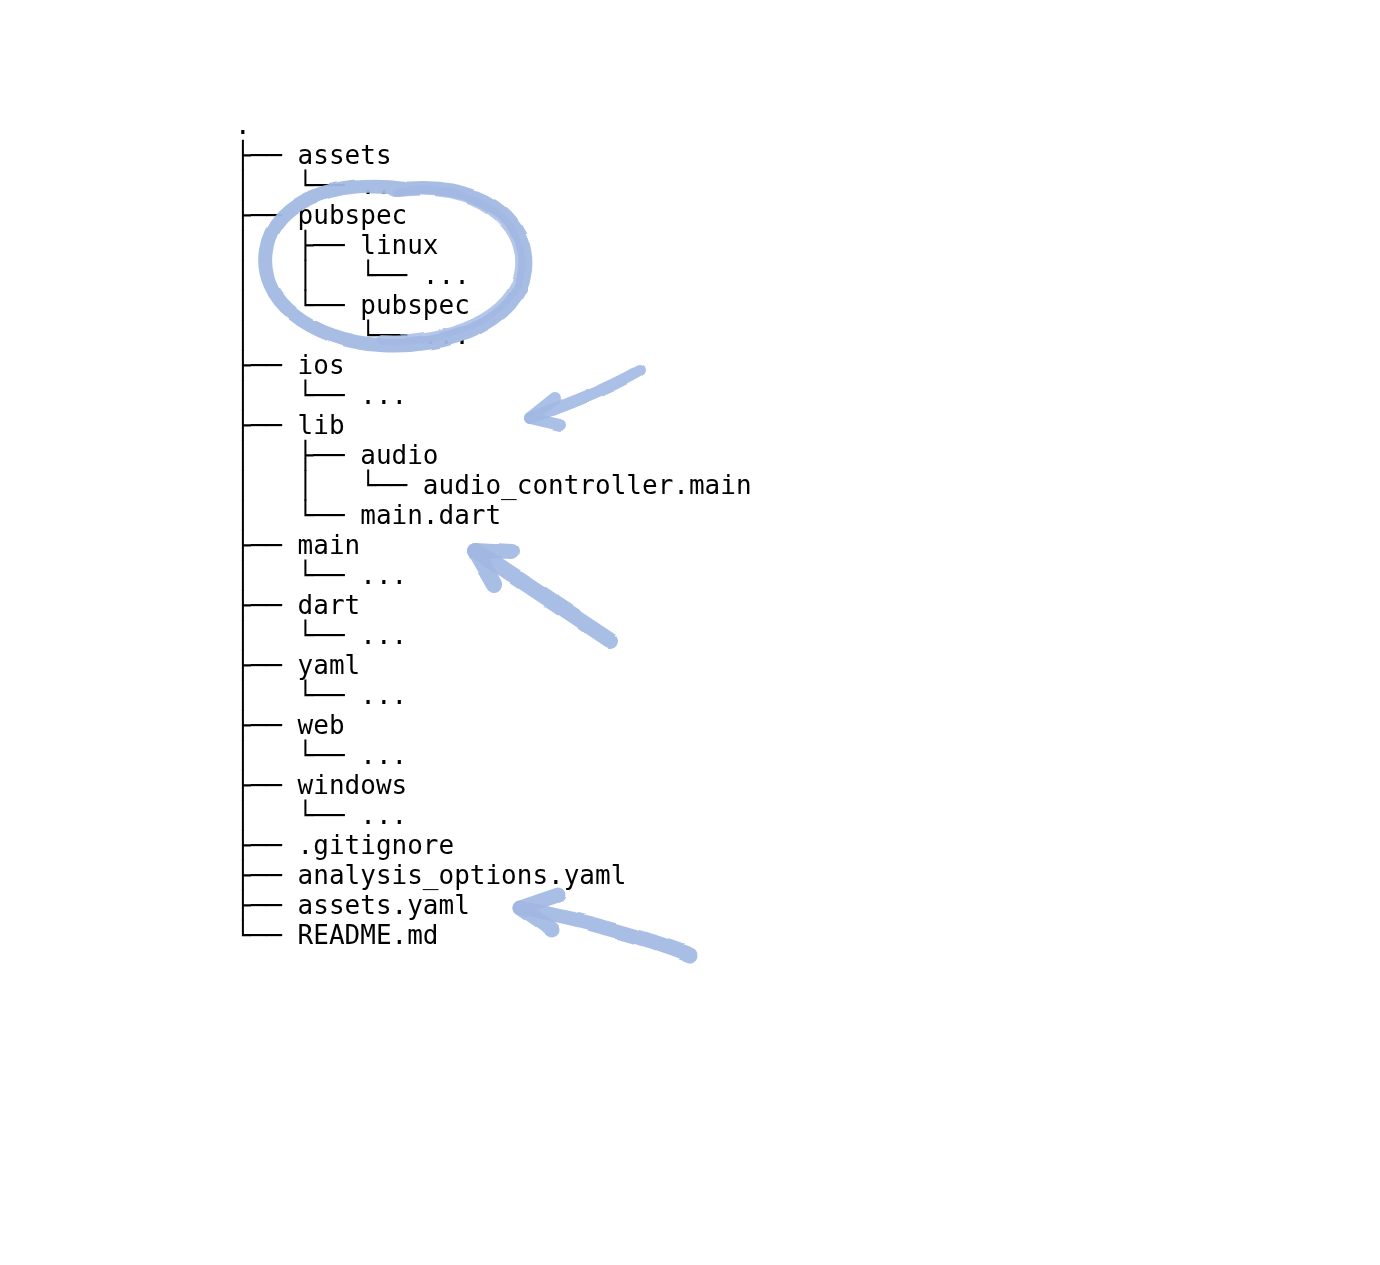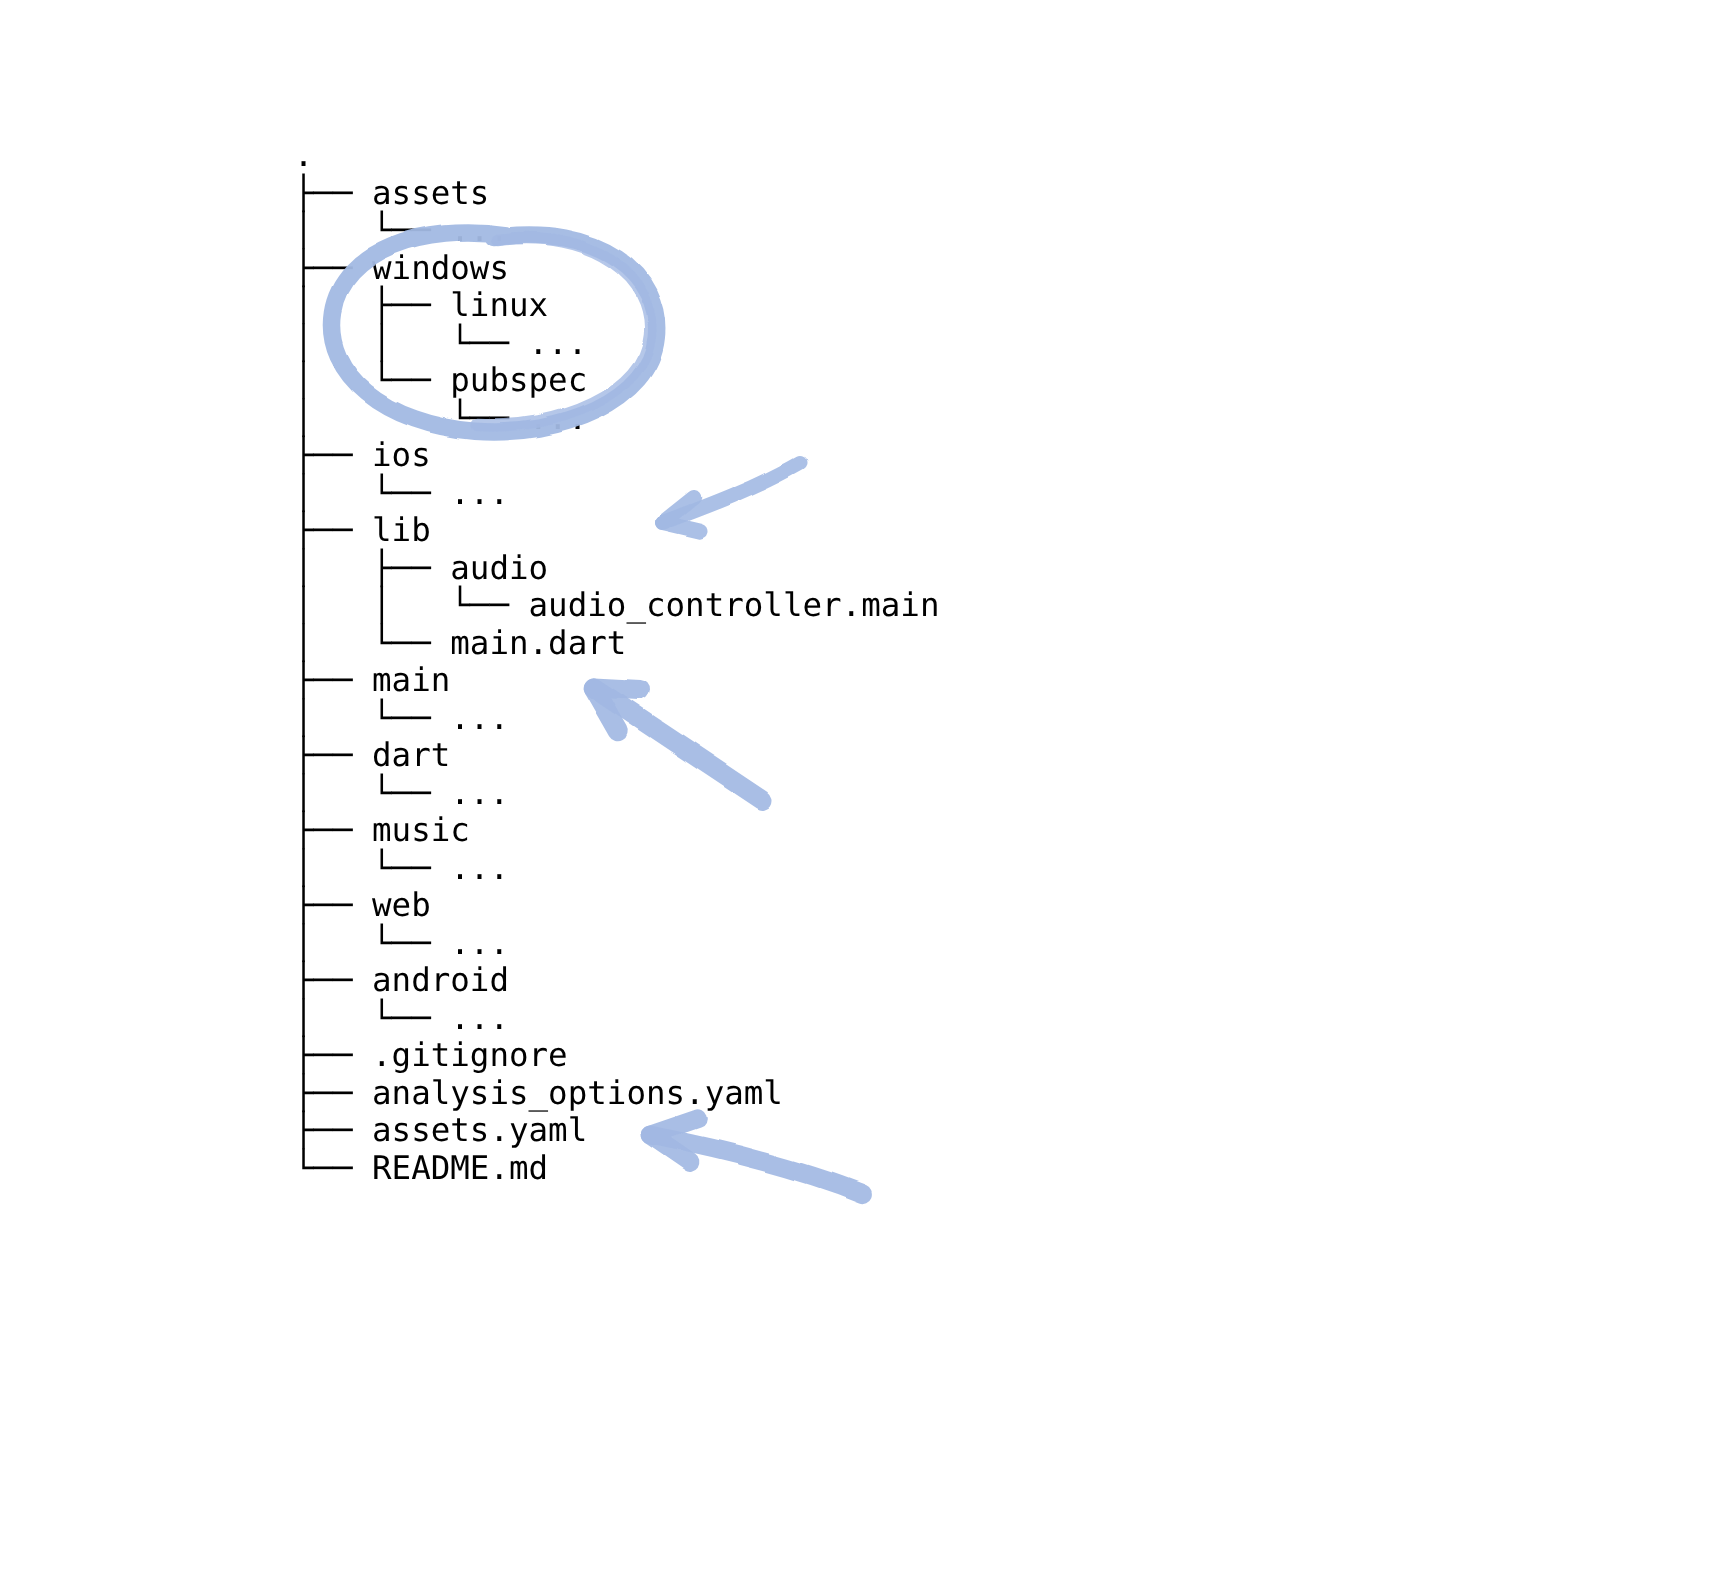--- a/index.html
+++ b/index.html
@@ -36,40 +36,40 @@
       width: 100%;
       height: 100%;
     }
   </style>
 </head>
 <body>
 
 <pre class="tree-container"><span>.</span>
 <span>├── assets</span>
 <span>│   └── ...</span>
-<span>├── windows</span>
+<span>├── pubspec</span>
 <span>│   ├── linux</span>
 <span>│   │   └── ...</span>
 <span>│   └── pubspec</span>
 <span>│       └── ...</span>
 <span>├── ios</span>
 <span>│   └── ...</span>
 <span>├── lib</span>
 <span>│   ├── audio</span>
 <span>│   │   └── audio_controller.main</span>
 <span>│   └── main.dart</span>
 <span>├── main</span>
 <span>│   └── ...</span>
 <span>├── dart</span>
 <span>│   └── ...</span>
-<span>├── music</span>
+<span>├── yaml</span>
 <span>│   └── ...</span>
 <span>├── web</span>
 <span>│   └── ...</span>
-<span>├── android</span>
+<span>├── windows</span>
 <span>│   └── ...</span>
 <span>├── .gitignore</span>
 <span>├── analysis_options.yaml</span>
 <span>├── assets.yaml</span>
 <span>└── README.md</span></pre>
 
 <div class="annotation-layer">
   <svg viewBox="0 0 1380 1265">
     <defs>
       <filter id="rough" x="-20%" y="-20%" width="140%" height="140%">

